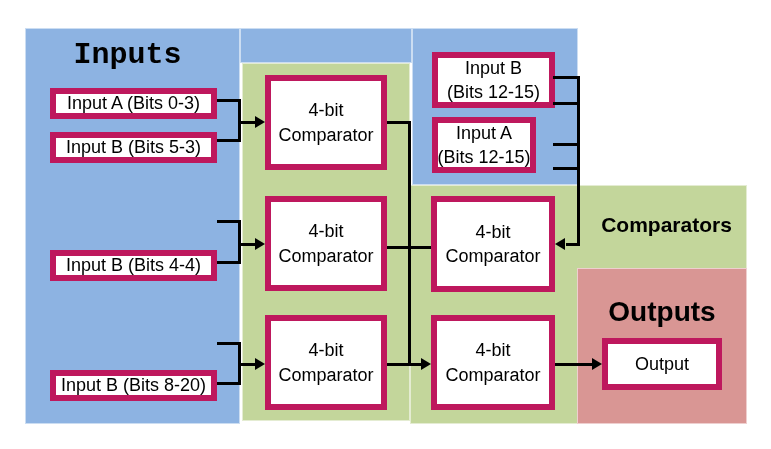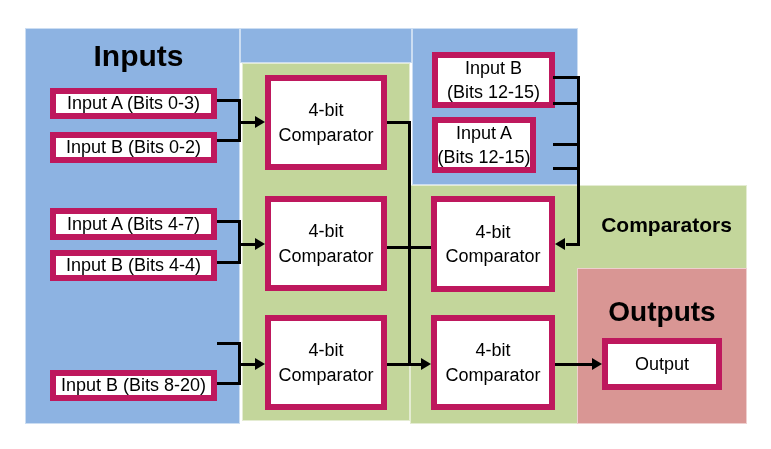--- a/index.html
+++ b/index.html
@@ -35,32 +35,29 @@
 
 <div id="canvas">
 
   <div class="region region-blue" style="left:25px;  top:28px;  width:215px; height:396px;"></div>
   <div class="region region-blue" style="left:240px; top:28px;  width:172px; height:35px;"></div>
   <div class="region region-blue" style="left:412px; top:28px;  width:166px; height:157px;"></div>
   <div class="region region-green" style="left:242px; top:63px;  width:168px; height:358px;"></div>
   <div class="region region-green" style="left:410px; top:185px; width:337px; height:239px;"></div>
   <div class="region region-red" style="left:577px; top:268px; width:170px; height:156px;"></div>
 
-  <div class="section-label" style="left:31px;  top:40px;  width:215px; font-size:30px;">Inputs</div>
+  <div class="section-label" style="left:20px;  top:40px;  width:215px; font-size:30px;font-family:Liberation Mono, monospace;">Inputs</div>
   <div class="section-label" style="left:593px; top:214px; width:147px; font-size:21px;">Comparators</div>
   <div class="section-label" style="left:577px; top:297px; width:170px; font-size:28px;">Outputs</div>
 
   <div class="box" style="left:50px; top:88px;  width:167px; height:31px;">
       <span>Input A (Bits 0-3)</span>
     </div>
   <div class="box" style="left:50px; top:132px; width:167px; height:31px;">
-      <span>Input B (Bits 0-2)</span>
-    </div>
-  <div class="box" style="left:50px; top:208px; width:167px; height:32px;">
-      <span>Input A (Bits 4-7)</span>
+      <span>Input B (Bits 5-3)</span>
     </div>
   <div class="box" style="left:50px; top:250px; width:167px; height:31px;">
       <span>Input B (Bits 4-4)</span>
     </div>
   <div class="box" style="left:50px; top:370px; width:167px; height:31px;">
       <span>Input B (Bits 8-20)</span>
     </div>
 
   <div class="box" style="left:432px; top:52px;  width:123px; height:56px;">
     <div>Input B</div>

